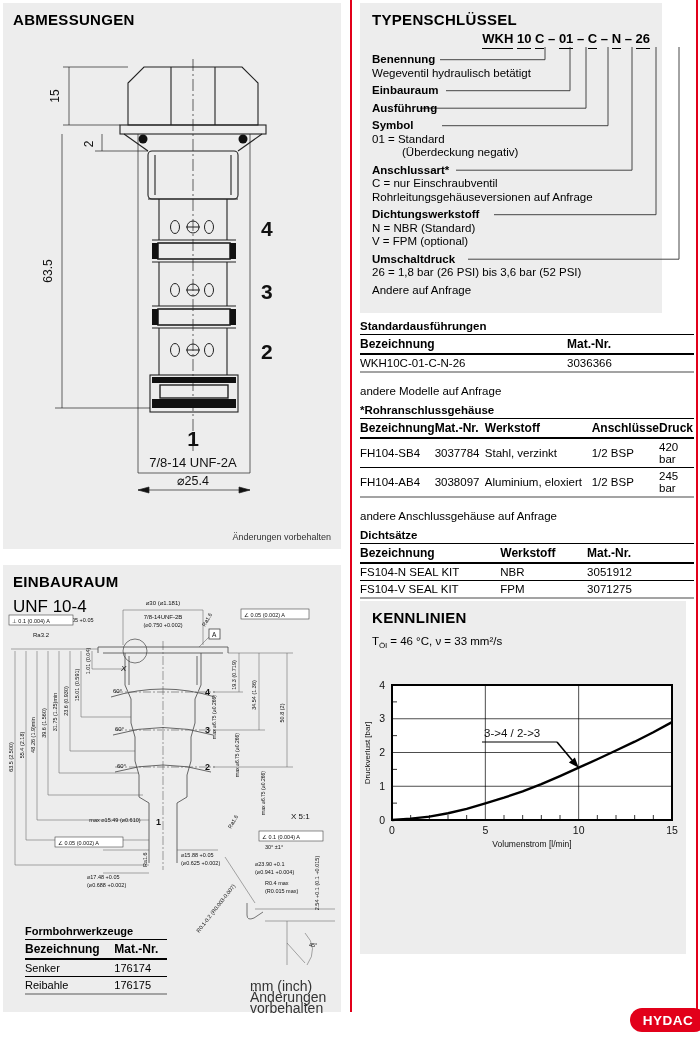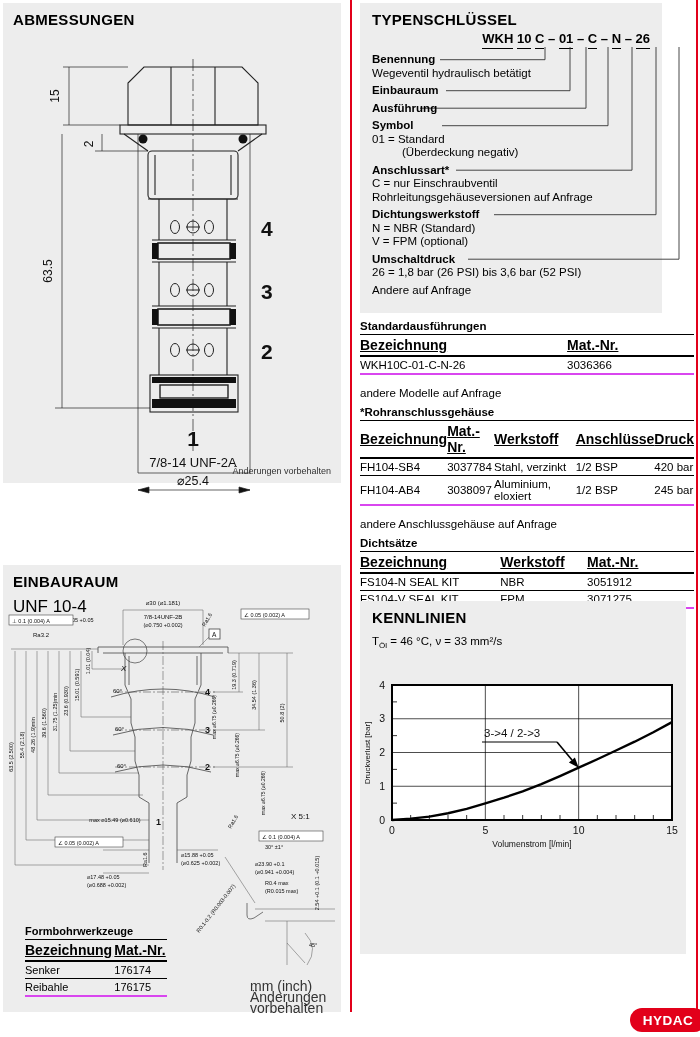--- a/index.html
+++ b/index.html
@@ -13,23 +13,23 @@
   .code-line .tok{border-bottom:1.4px solid #000;padding-bottom:2px;}
   .ts-rows{position:absolute;top:50px;left:12px;right:6px;font-size:11.5px;line-height:13.5px;}
   .ts-label{font-weight:bold;}
   .gap{margin-top:4px;}
   .ind{padding-left:30px;}
   .ts-lines{position:absolute;left:0;top:0;width:334px;height:310px;pointer-events:none;}
   
   .tables{position:absolute;left:360px;top:320px;width:334px;font-size:11.5px;}
   .tbl-title{font-weight:bold;padding-bottom:2px;}
   table.dt{border-collapse:collapse;width:100%;border-top:1px solid #000;}
-  table.dt th{text-align:left;border-bottom:2px solid #000;padding:2px 0;font-size:14px;text-decoration:underline;}
+  table.dt th{text-align:left;border-bottom:2px solid #000;padding:2px 0;font-size:12px;}
   table.dt td{border-bottom:1px solid #000;padding:2px 0;}
-  table.dt tr:last-child td{border-bottom:2px solid #d946ef;}
+  table.dt tr:last-child td{border-bottom:2px solid #a3a3a3;}
   .tbl-note{margin:12px 0 7px 0;}
   .t1 th:nth-child(1),.t1 td:nth-child(1){width:62%;}
   .t2 th:nth-child(1),.t2 td:nth-child(1){width:20%;}
   .t2 th:nth-child(2),.t2 td:nth-child(2){width:15%;}
   .t2 th:nth-child(3),.t2 td:nth-child(3){width:32%;}
   .t2 th:nth-child(4),.t2 td:nth-child(4){width:19%;}
   .t3 th:nth-child(1),.t3 td:nth-child(1){width:42%;}
   .t3 th:nth-child(2),.t3 td:nth-child(2){width:26%;}
   
   svg text{font-family:"Liberation Sans",sans-serif;fill:#111;}
@@ -46,21 +46,21 @@
         color:#fff;font-weight:bold;font-size:13.5px;letter-spacing:.5px;}
 </style>
 </head>
 <body>
 
 <div class="page">
 
   <div class="vdiv" style="left:350px;height:1012px;"></div>
   <div class="vdiv" style="left:696px;height:1012px;"></div>
 
-  <div class="panel" style="left:3px;top:3px;width:338px;height:480px;">
+  <div class="panel" style="left:3px;top:3px;width:338px;height:546px;">
     <div class="sec-title" style="position:absolute;left:10px;top:8px;">ABMESSUNGEN</div>
     <svg width="338" height="546" viewBox="0 0 338 546" style="position:absolute;left:0;top:0;">
       <g stroke="#222" fill="none" stroke-width="1.1">
 
         <line x1="190" y1="56" x2="190" y2="448" stroke-width=".7" stroke-dasharray="12 3 2 3"></line>
 
         <polygon points="125,122 125,80 141,64 239,64 255,80 255,122"></polygon>
         <line x1="168" y1="64" x2="168" y2="122"></line>
           <line x1="212" y1="64" x2="212" y2="122"></line>
 

